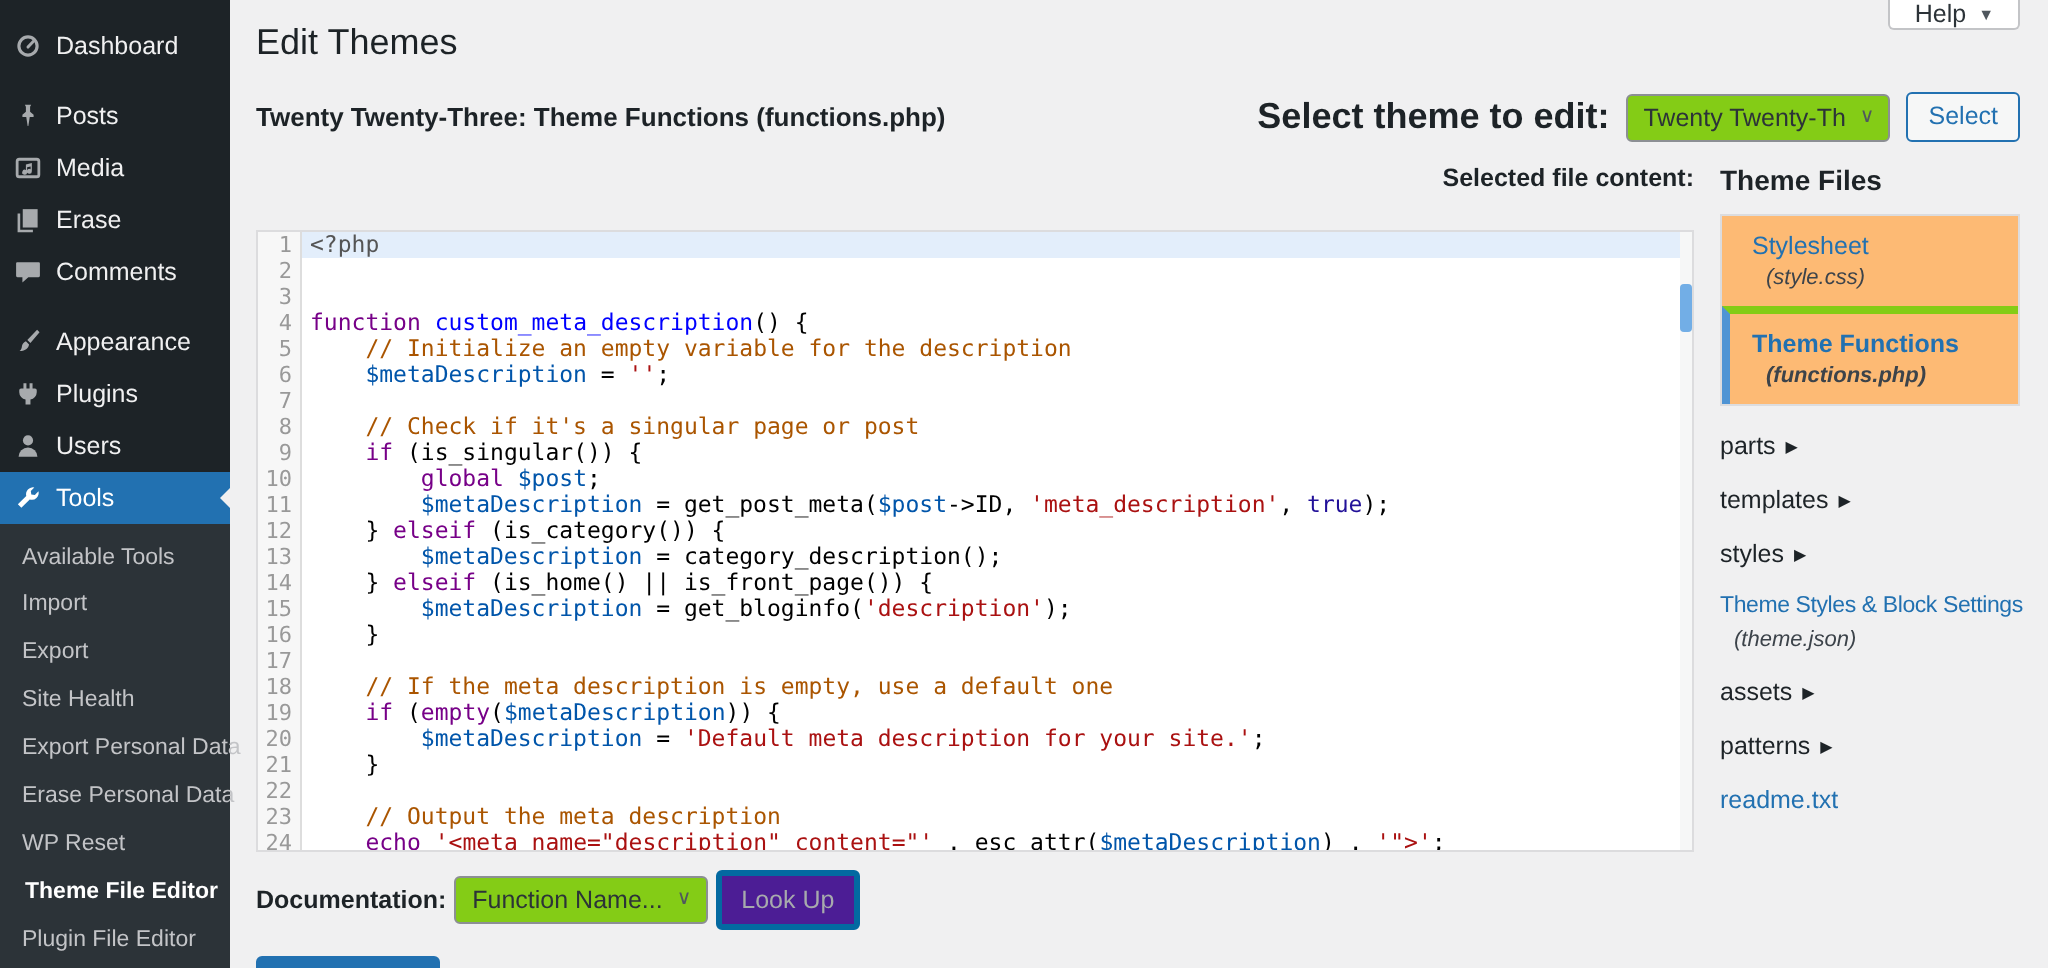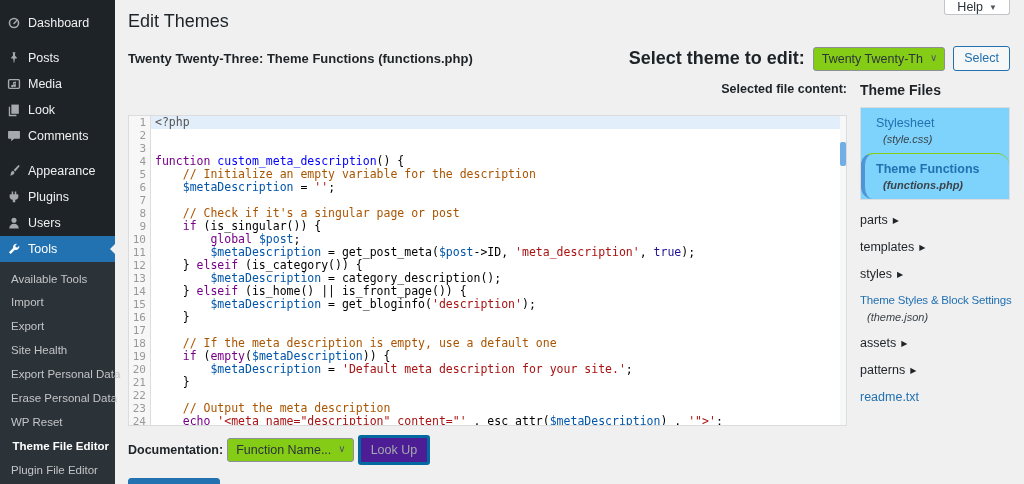--- a/index.html
+++ b/index.html
@@ -66,23 +66,23 @@
   .vscroll{position:absolute;top:0;right:0;bottom:0;width:6px;background:#f6f7f7;}
   .vthumb{position:absolute;top:26px;right:0;width:6px;height:24px;background:#72aee6;border-radius:2px;}
 
   .docrow{display:flex;align-items:center;gap:4px;margin-top:9px;}
   .doc-label{font-size:12.5px;font-weight:700;}
   .update-wrap{margin-top:13px;}
 
   
   .rpanel{width:150px;min-width:150px;}
   .rtitle{font-size:14px;font-weight:700;margin:0 0 9px;}
-  .filebox{background:#7dd3fc;border:1px solid #dcdcde;}
+  .filebox{background:#fdba74;border:1px solid #dcdcde;}
   .fitem{padding:8px 8px 8px 11px;border-left:4px solid transparent;cursor:pointer;}
-  .fitem + .fitem{border-top:1px solid #84cc16;border-radius:12px;}
+  .fitem + .fitem{border-top:4px solid #84cc16;}
   .fitem.sel{border-left-color:#4f94d4;}
   .fname{color:#2271b1;font-size:12.5px;}
   .fitem.sel .fname{font-weight:700;}
   .fsub{font-size:11px;font-style:italic;color:#3c434a;margin-top:3px;padding-left:7px;}
   .fitem.sel .fsub{font-weight:700;}
   .tree{margin-top:13px;}
   .titem{margin:12px 0;font-size:12.5px;color:#1d2327;cursor:pointer;line-height:1.2;}
   .titem .fold{display:flex;align-items:center;gap:5px;}
   .arrow{font-size:8px;color:#1d2327;}
   .tlink{color:#2271b1;white-space:nowrap;}
@@ -114,21 +114,21 @@
             <rect x="1.8" y="3" width="12.4" height="10" rx="1.2" fill="none" stroke="currentColor" stroke-width="1.6"></rect>
             <path fill="currentColor" d="M10.2 5.2 6.8 6v3.2a1.4 1.4 0 1 0 .7 1.2V7.6l2-.5v1.6a1.4 1.4 0 1 0 .7 1.2z"></path>
           </svg>
           <span class="lbl">Media</span>
         </div>
         <div class="mi">
           <svg viewBox="0 0 16 16">
             <rect x="5" y="1.8" width="8.5" height="10.5" fill="currentColor"></rect>
             <path d="M2.8 4.3v10h8" fill="none" stroke="currentColor" stroke-width="1.5"></path>
           </svg>
-          <span class="lbl">Look</span>
+          <span class="lbl">Erase</span>
         </div>
         <div class="mi">
           <svg viewBox="0 0 16 16">
             <path fill="currentColor" d="M2 2.4h12c.5 0 .8.3.8.8v7c0 .5-.3.8-.8.8H8.2L4.8 14v-3H2c-.5 0-.8-.3-.8-.8v-7c0-.5.3-.8.8-.8z"></path>
           </svg>
           <span class="lbl">Comments</span>
         </div>
         <div class="sep"></div>
         <div class="mi">
           <svg viewBox="0 0 16 16">

